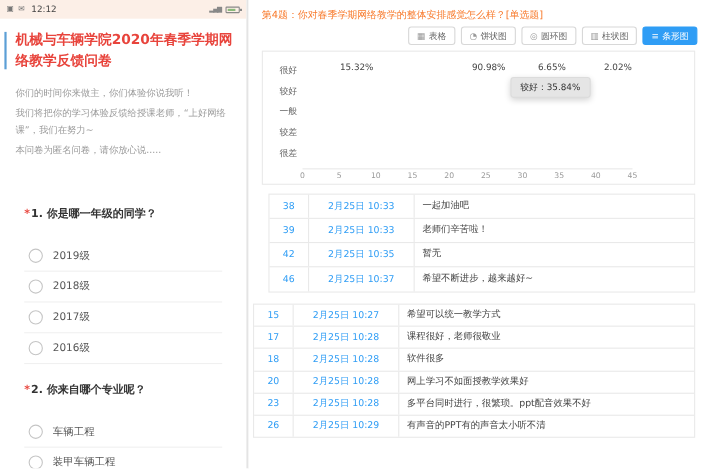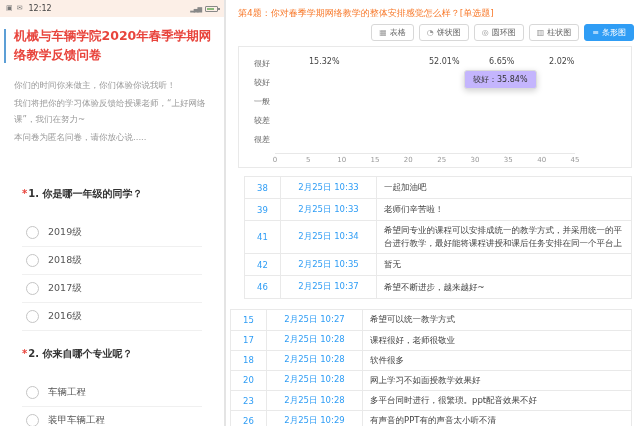--- a/index.html
+++ b/index.html
@@ -44,21 +44,21 @@
   .tbtn.active .tico{color:#fff}
 
   .chart-box{height:122px;border:1px solid #e9e9e9;margin:0 2px 0 8px;position:relative;padding:8px 56px 18px 8px}
   .chart-inner{display:flex;height:100%}
   .cats{width:28px;flex:none;display:flex;flex-direction:column;justify-content:space-around}
   .cat{font-size:8px;color:#666;text-align:right;padding-right:5px;line-height:1}
   .plot{flex:1;display:flex;flex-direction:row;justify-content:space-around;position:relative}
   .trackrow{position:relative;height:12px}
   .hbar{position:absolute;left:0;top:0;height:100%;background:#2f9df5}
   .vlabel{position:absolute;top:50%;transform:translateY(-50%);font-size:8px;color:#444;white-space:nowrap}
-  .tooltip{position:absolute;left:63%;top:15px;background:#c4b5fd;border:1px solid #dcdcdc;border-radius:3px;
+  .tooltip{position:absolute;left:63%;top:15px;background:#e5e5e5;border:1px solid #dcdcdc;border-radius:3px;
     box-shadow:0 2px 6px rgba(0,0,0,.18);padding:3px 8px;font-size:8px;color:#333;white-space:nowrap;z-index:5}
   .xaxis{position:absolute;left:36px;right:56px;bottom:3px;height:11px;border-top:1px solid #e8e8e8}
   .xtick{position:absolute;top:2px;transform:translateX(-50%);font-size:7px;color:#999}
 
   .ctable{border:1px solid #e9e9e9;background:#fff}
   .ctable.t1{margin:8px 2px 0 14px}
   .ctable.t2{margin:10px 2px 0 0}
   .trow{display:flex;border-bottom:1px solid #e9e9e9}
   .trow:last-child{border-bottom:none}
   .cid{width:36px;flex:none;display:flex;align-items:center;justify-content:center;color:#2f9df5;font-size:8.5px;border-right:1px solid #e9e9e9}
@@ -171,21 +171,21 @@
         <div class="plot">
           <div class="trackrow">
             <div class="hbar" style="width: 34.0444%; background: rgb(47, 157, 245);"></div>
             <span class="vlabel" style="left: calc(34.0444% + 4px);">15.32%</span>
           </div>
           <div class="trackrow">
             <div class="hbar" style="width: 79.6444%; background: rgb(47, 157, 245);"></div>
           </div>
           <div class="trackrow">
             <div class="hbar" style="width: 89.2667%; background: rgb(47, 157, 245);"></div>
-            <span class="vlabel" style="left: calc(89.2667% + 4px);">52.01%</span>
+            <span class="vlabel" style="left: calc(89.2667% + 4px);">90.98%</span>
           </div>
           <div class="trackrow">
             <div class="hbar" style="width: 14.7778%; background: rgb(47, 157, 245);"></div>
             <span class="vlabel" style="left: calc(14.7778% + 4px);">6.65%</span>
           </div>
           <div class="trackrow">
             <div class="hbar" style="width: 4.48889%; background: rgb(47, 157, 245);"></div>
             <span class="vlabel" style="left: calc(4.48889% + 4px);">2.02%</span>
           </div>
           <div class="tooltip">较好：35.84%</div>
@@ -210,25 +210,20 @@
         <div class="cid">38</div>
         <div class="cdate">2月25日 10:33</div>
         <div class="ctext">一起加油吧</div>
       </div>
       <div class="trow">
         <div class="cid">39</div>
         <div class="cdate">2月25日 10:33</div>
         <div class="ctext">老师们辛苦啦！</div>
       </div>
       <div class="trow">
-        <div class="cid">41</div>
-        <div class="cdate">2月25日 10:34</div>
-        <div class="ctext">希望同专业的课程可以安排成统一的教学方式，并采用统一的平台进行教学，最好能将课程讲授和课后任务安排在同一个平台上</div>
-      </div>
-      <div class="trow">
         <div class="cid">42</div>
         <div class="cdate">2月25日 10:35</div>
         <div class="ctext">暂无</div>
       </div>
       <div class="trow">
         <div class="cid">46</div>
         <div class="cdate">2月25日 10:37</div>
         <div class="ctext">希望不断进步，越来越好~</div>
       </div>
     </div>

